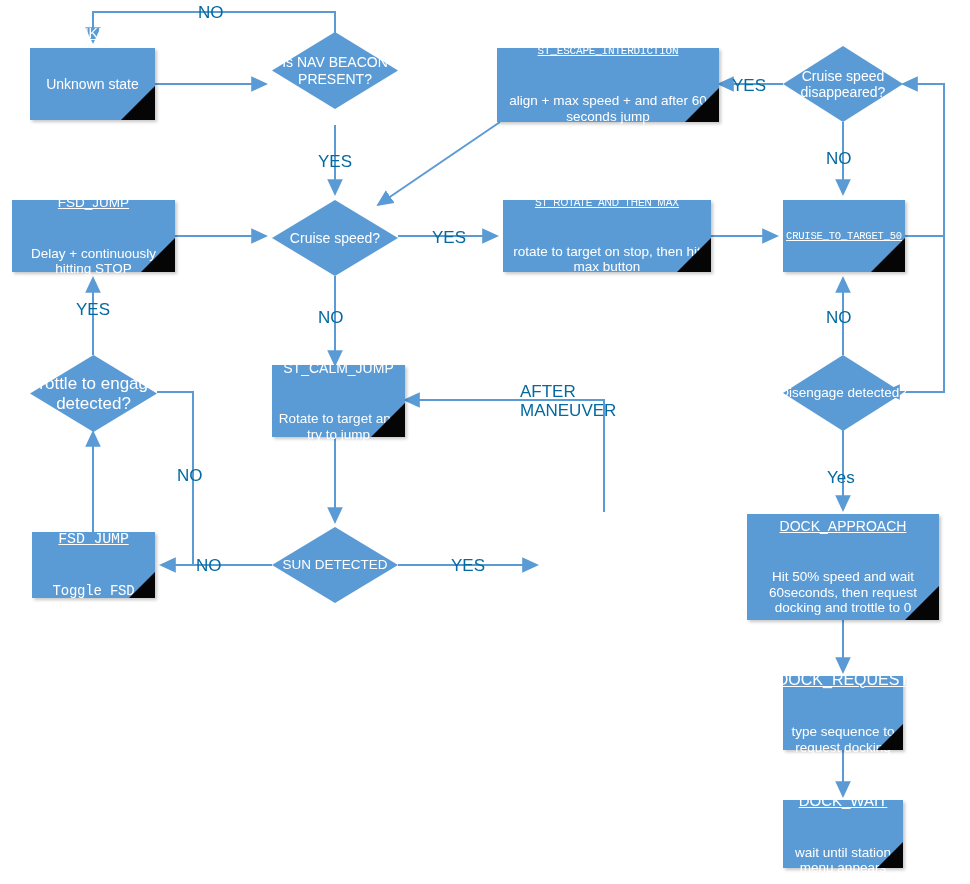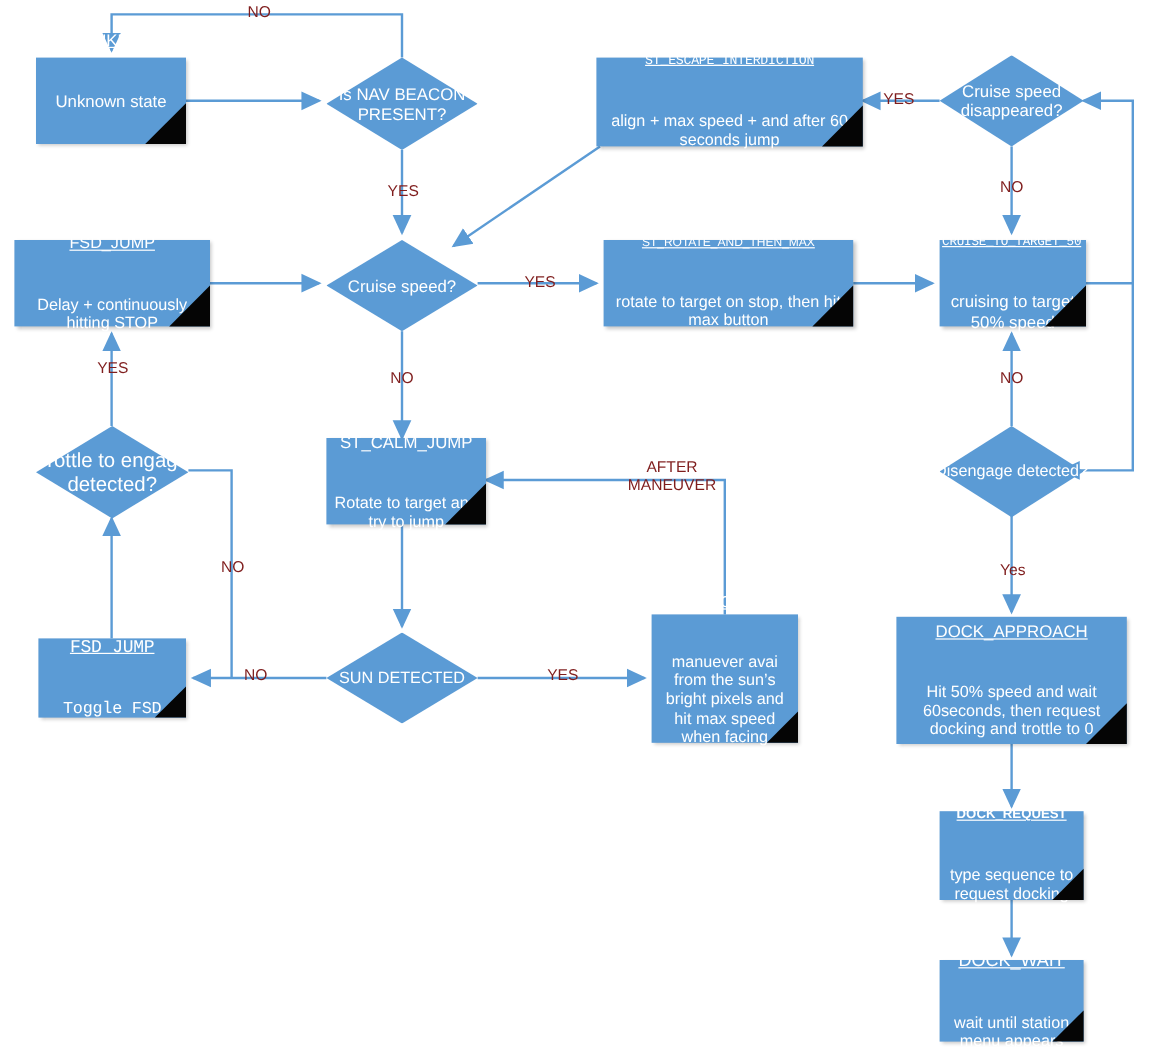--- a/index.html
+++ b/index.html
@@ -27,23 +27,23 @@
         -webkit-clip-path:polygon(50% 0,100% 50%,50% 100%,0 50%);
         clip-path:polygon(50% 0,100% 50%,50% 100%,0 50%);
         filter:drop-shadow(2px 2px 2px rgba(0,0,0,0.20));}
   .diamond .dtext{position:relative;z-index:2;width:128%;}
 
   .title{font-weight:400;text-decoration:underline;display:block;}
   .title.nounder{text-decoration:none;}
   .mono{font-family:"Liberation Mono", monospace;letter-spacing:-0.2px;}
   .body{display:block;}
 
-  .edgelabel{position:absolute;color:#7f1d1d;font-size:13px;
+  .edgelabel{position:absolute;color:#0369a1;font-size:17px;
              font-family:"Liberation Sans", sans-serif;white-space:pre-line;
-             text-align:center;line-height:1.12;}
+             text-align:left;line-height:1.12;}
 </style>
 </head>
 <body>
 
 <div id="canvas">
 
   <svg class="edges" viewBox="0 0 970 884">
     <defs>
       <marker id="ah" markerWidth="9" markerHeight="9" refX="7.4" refY="4.5" orient="auto" markerUnits="strokeWidth">
         <path d="M0,0.6 L8.4,4.5 L0,8.4 z" fill="#5B9BD5"></path>
@@ -99,21 +99,21 @@
     </g>
   </svg>
 
   <div class="node box" style="left:30px;top:48px;width:125px;height:72px;font-size:14px;">
     <span class="title">ST_UNKNOWN</span>
     <span class="body">Unknown state</span>
     <span class="body">START</span>
     <span class="fold"></span>
   </div>
 
-  <div class="node diamond" style="left:272px;top:48px;width:126px;height:77px;font-size:14px;">
+  <div class="node diamond" style="left:272px;top:32px;width:126px;height:77px;font-size:14px;">
     <span class="dshape"></span>
     <span class="dtext">Is NAV BEACON PRESENT?</span>
   </div>
 
   <div class="node box" style="left:497px;top:48px;width:222px;height:74px;font-size:13.5px;padding:0 8px;">
     <span class="title mono" style="font-size:11px;text-decoration:underline;">ST_ESCAPE_INTERDICTION</span>
     <span class="body">align + max speed + and after 60 seconds jump</span>
     <span class="fold"></span>
   </div>
 
@@ -132,23 +132,22 @@
     <span class="dshape"></span>
     <span class="dtext">Cruise speed?</span>
   </div>
 
   <div class="node box" style="left:503px;top:200px;width:208px;height:72px;font-size:13.5px;padding:0 6px;">
     <span class="title" style="font-size:10px;">ST_ROTATE_AND_THEN_MAX</span>
     <span class="body">rotate to target on stop, then hit max button</span>
     <span class="fold"></span>
   </div>
 
-  <div class="node box" style="left:783px;top:200px;width:122px;height:72px;font-size:14px;padding:11px 4px;align-items:flex-end;">
+  <div class="node box" style="left:783px;top:200px;width:122px;height:72px;font-size:14px;padding:11px 4px;">
     <span class="title mono" style="font-size:10.5px;">CRUISE_TO_TARGET_50</span>
-    <span class="body">cruising to target 50% speed</span>
     <span class="fold"></span>
   </div>
 
   <div class="node diamond" style="left:30px;top:355px;width:127px;height:77px;font-size:17px;">
     <span class="dshape"></span>
     <span class="dtext">Trottle to engage detected?</span>
   </div>
 
   <div class="node diamond" style="left:783px;top:355px;width:120px;height:76px;font-size:13.5px;">
     <span class="dshape"></span>
@@ -165,34 +164,29 @@
     <span class="title mono">FSD_JUMP</span>
     <span class="body mono" style="font-size:14px;">Toggle FSD</span>
     <span class="fold"></span>
   </div>
 
   <div class="node diamond" style="left:272px;top:527px;width:126px;height:76px;font-size:13.5px;">
     <span class="dshape"></span>
     <span class="dtext">SUN DETECTED</span>
   </div>
 
-  <div class="node box small" style="left:543px;top:512px;width:122px;height:107px;font-size:13.5px;padding:0 4px;">
-    <span class="title" style="font-size:13px;">SUN_AVOIDANCE</span>
-    <span class="body">manuever avai from the sun’s bright pixels and hit max speed when facing “darkness”</span>
-    <span class="fold"></span>
-  </div>
 
   <div class="node box" style="left:747px;top:514px;width:192px;height:106px;font-size:13.5px;padding:0 18px;">
     <span class="title" style="font-size:14px;">DOCK_APPROACH</span>
     <span class="body">Hit 50% speed and wait 60seconds, then request docking and trottle to 0</span>
     <span class="fold"></span>
   </div>
 
   <div class="node box small" style="left:783px;top:676px;width:120px;height:74px;font-size:13.5px;padding:0 4px;">
-    <span class="title" style="font-size:11px;font-weight:bold;">DOCK_REQUEST</span>
+    <span class="title" style="font-size:16px;">DOCK_REQUEST</span>
     <span class="body">type sequence to request docking</span>
     <span class="fold"></span>
   </div>
 
   <div class="node box small" style="left:783px;top:800px;width:120px;height:68px;font-size:13.5px;padding:0 4px;">
     <span class="title" style="font-size:15px;">DOCK_WAIT</span>
     <span class="body">wait until station menu appears</span>
     <span class="fold"></span>
   </div>
 

